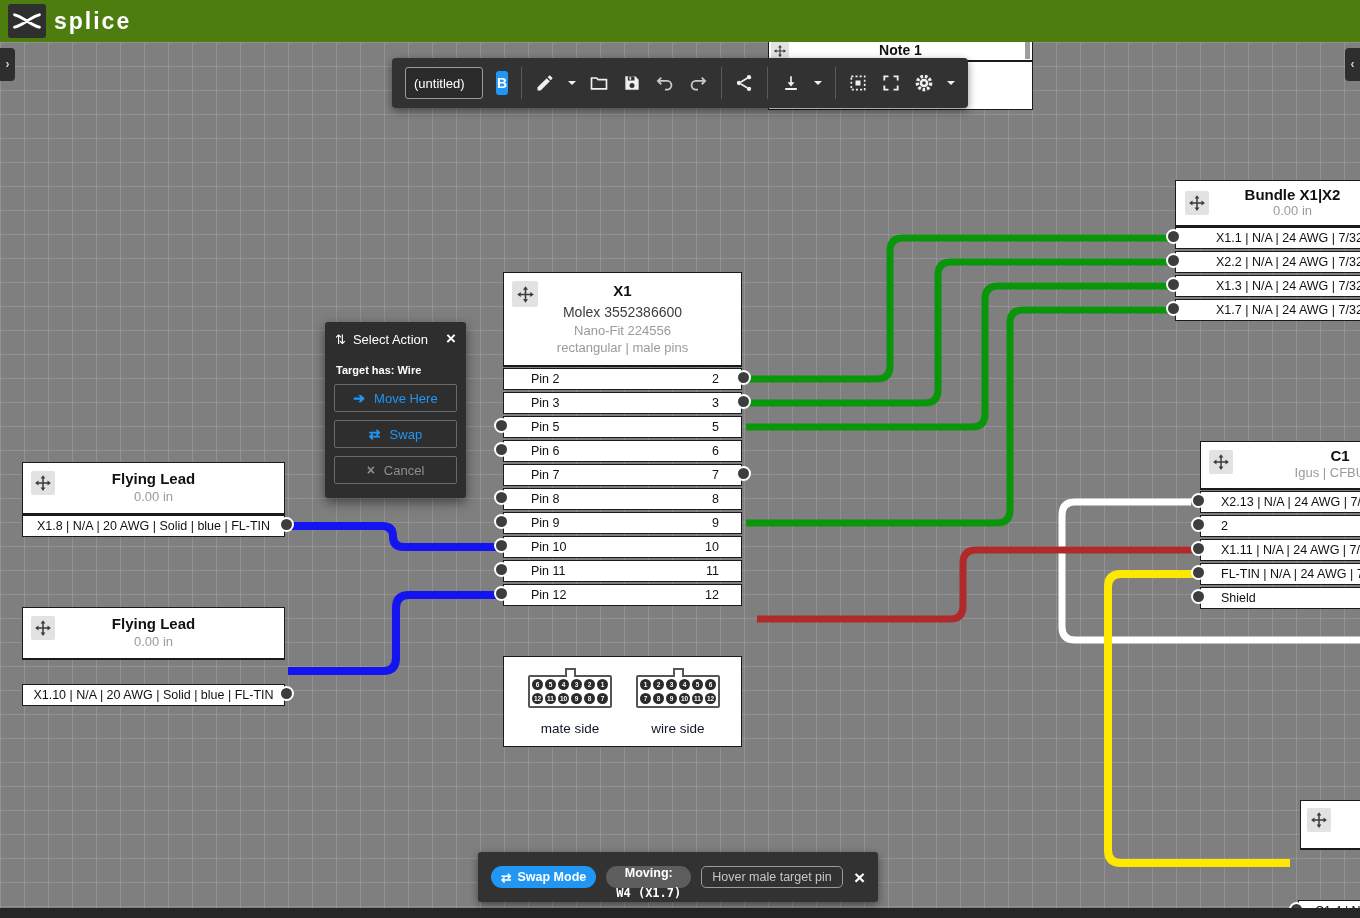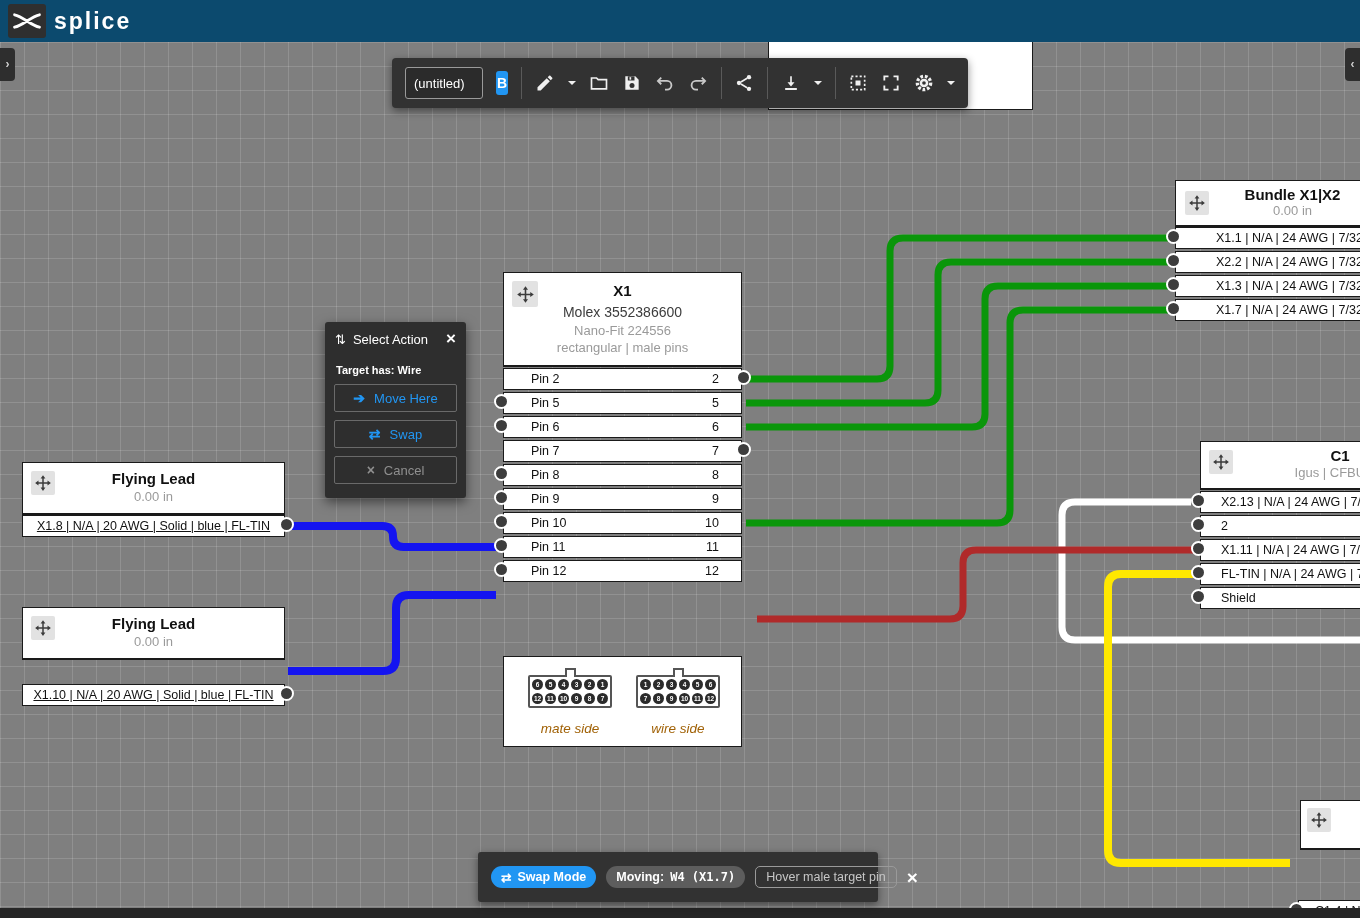--- a/index.html
+++ b/index.html
@@ -4,21 +4,21 @@
 <style>
   * { margin:0; padding:0; box-sizing:border-box; }
   html,body { width:1360px; height:918px; }
   body {
     position:relative; overflow:hidden; background:#262626;
     font-family:"Liberation Sans", sans-serif;
   }
   .abs { position:absolute; }
 
   
-  .nav { position:absolute; left:0; top:0; width:1360px; height:42px; background:#0c4a6e;
+  .nav { position:absolute; left:0; top:0; width:1360px; height:42px; background:#4d7c0f;
          display:flex; align-items:center; z-index:100; }
   .logo { display:flex; align-items:center; gap:8px; padding-left:8px; cursor:pointer; }
   .logo-badge { width:38px; height:34px; background:#2f2f2f; border-radius:3px;
                 display:flex; align-items:center; justify-content:center; }
   .logo-text { color:#fff; font-size:23px; font-weight:bold; letter-spacing:2px; }
   .nav-items { margin-left:auto; display:flex; align-items:center; gap:30px; padding-right:20px; }
   .nav-item { color:#e2e2e2; font-size:13.5px; display:flex; align-items:center; gap:7px; cursor:pointer; }
   .caret { width:0; height:0; border-left:4.5px solid transparent; border-right:4.5px solid transparent;
            border-top:5px solid #e2e2e2; display:inline-block; }
 
@@ -41,36 +41,36 @@
   .htitle { font-weight:bold; font-size:15px; text-align:center; color:#111; }
   .hsub { font-size:13px; color:#9a9a9a; text-align:center; }
   .hsub-dark { font-size:14px; color:#3c3c3c; text-align:center; }
 
   .rows-cont { position:absolute; z-index:20; }
   .wrow { position:relative; height:22px; margin-bottom:2px; background:#fff; border:1px solid #1a1a1a;
           font-size:12.5px; color:#111; white-space:nowrap; }
   .wrow-text { display:block; height:20px; line-height:20px; overflow:hidden; }
   #bundle-rows .wrow-text { margin-left:40px; }
   #c1-rows .wrow-text { margin-left:20px; }
-  .center { text-align:center; margin:0 6px;text-decoration:underline; }
+  .center { text-align:center; margin:0 6px; }
   .dot { position:absolute; top:50%; margin-top:-9.5px; width:15px; height:15px; background:#3d3d3d;
          border:2px solid #fff; border-radius:50%; z-index:2; }
   .dot-left { left:-10px; } .dot-right { right:-10px; }
   .pin-label { position:absolute; left:27px; line-height:20px; }
   .pin-num { position:absolute; right:22px; line-height:20px; }
 
   
   .face { position:absolute; width:84px; border:2px solid #555; border-radius:2px; background:#fff; padding:2px; }
   .face-tab { position:absolute; left:50%; top:-9px; width:11px; height:9px; margin-left:-5px;
               background:#fff; border:2px solid #555; border-bottom:none; }
   .face-row { display:flex; gap:2px; margin-bottom:3px; }
   .face-row:last-child { margin-bottom:0; }
   .face-pin { width:11px; height:11px; background:#2b2b2b; color:#fff; border-radius:50%;
               font-size:6.5px; font-weight:bold; line-height:11px; text-align:center; }
-  .face-label { position:absolute; width:102px; text-align:center; font-size:13.5px; color:#a16207;font-style:italic; }
+  .face-label { position:absolute; width:102px; text-align:center; font-size:13.5px; color:#0f172a; }
 
   
   .toolbar { position:absolute; left:392px; top:58px; width:576px; height:50px; background:#323232;
              border-radius:4px; box-shadow:0 3px 8px rgba(0,0,0,.45); z-index:60;
              display:flex; align-items:center; gap:13px; padding:0 13px; }
   .file-input { width:78px; height:32px; background:#2b2b2b; border:1px solid #9a9a9a; border-radius:3px;
                 color:#fff; font-size:13px; padding:0 8px; font-family:"Liberation Sans",sans-serif; }
   .b-badge { width:24px; height:24px; background:#2196f3; border-radius:3px; color:#fff; font-weight:bold;
              font-size:14px; display:flex; align-items:center; justify-content:center; cursor:pointer; }
   .tb-div { width:1px; height:32px; background:#5a5a5a; }
@@ -100,21 +100,21 @@
   .pbtn .pbtn-ico { font-size:14px; font-weight:bold; }
   .pbtn.primary { color:#2196f3; } .pbtn.muted { color:#8f8f8f; }
 
   
   .statusbar { left:478px; top:852px; width:400px; height:50px; background:#323232; border-radius:3px;
                box-shadow:0 3px 8px rgba(0,0,0,.45); z-index:60; position:absolute;
                display:flex; align-items:center; gap:10px; padding:0 13px; }
   .pill { height:22px; border-radius:11px; padding:0 10px; font-size:12.5px; font-weight:bold; color:#fff;
           display:inline-flex; align-items:center; gap:6px; white-space:nowrap; }
   .pill.blue { background:#2196f3; }
-  .pill.gray { background:#5d5d5d; }
+  .pill.gray { background:#5d5d5d;flex-direction:column; }
   .pill.outline { background:transparent; border:1px solid #9a9a9a; border-radius:5px; color:#c6c6c6; font-weight:normal; }
   .mono { font-family:"DejaVu Sans Mono", monospace; font-size:12px; font-weight:bold; }
   .close-x { margin-left:auto; color:#fff; font-size:19px; font-weight:bold; cursor:pointer; line-height:1; }
   .mi { display:block; }
 </style>
 </head>
 <body>
 
 <svg style="position:absolute;width:0;height:0" aria-hidden="true">
   <symbol id="ic-move" viewBox="0 0 24 24">
@@ -147,20 +147,29 @@
           <g stroke="#fff" stroke-width="3.2" stroke-linecap="round" fill="none">
         <path d="M4 5c10 2 18 12 28 14M32 5C22 7 14 17 4 19"></path>
           </g>
         </svg>
     </span>
     <span class="logo-text">splice</span>
   </div>
 </div>
 
 <div class="note">
+  <div class="note-title-bar">
+    <span class="handle-sm">
+        <svg class="mi" width="14" height="14" viewBox="0 0 24 24">
+          <use href="#ic-move"></use>
+        </svg>
+      </span>
+    <span class="note-title">Note 1</span>
+    <span class="note-scroll"></span>
+  </div>
   <div style="height:45px;background:#fff"></div>
 </div>
 
 <div class="toolbar">
   <input class="file-input" readonly="" value="(untitled)" style="">
   <span class="b-badge">B</span>
   <span class="tb-div"></span>
   <span class="ticon">
     <svg viewBox="0 0 24 24" width="20" height="20">
         <path fill="#f0f0f0" d="M3 17.2V21h3.8L17.8 9.9l-3.7-3.7L3 17.2zM20.7 7c.4-.4.4-1 0-1.4l-2.3-2.3c-.4-.4-1-.4-1.4 0l-1.8 1.8 3.7 3.7L20.7 7z"></path>
@@ -272,20 +281,25 @@
   <div class="htitle" style="padding-top:9px;">X1</div>
   <div class="hsub-dark" style="padding-top:5px;">Molex 3552386600</div>
   <div class="hsub" style="padding-top:3px;">Nano-Fit 224556</div>
   <div class="hsub" style="padding-top:2px;">rectangular | male pins</div>
 </div>
 <div id="x1-pins" class="rows-cont" style="left:503px;top:368px;width:239px;">
     <div class="wrow">
       <span class="dot dot-right"></span>
       <span class="pin-label">Pin 2</span>
       <span class="pin-num">2</span>
+    </div>
+    <div class="wrow">
+      <span class="dot dot-right"></span>
+      <span class="pin-label">Pin 3</span>
+      <span class="pin-num">3</span>
     </div>
     <div class="wrow">
       <span class="dot dot-left"></span>
       <span class="pin-label">Pin 5</span>
       <span class="pin-num">5</span>
     </div>
     <div class="wrow">
       <span class="dot dot-left"></span>
       <span class="pin-label">Pin 6</span>
       <span class="pin-num">6</span>

